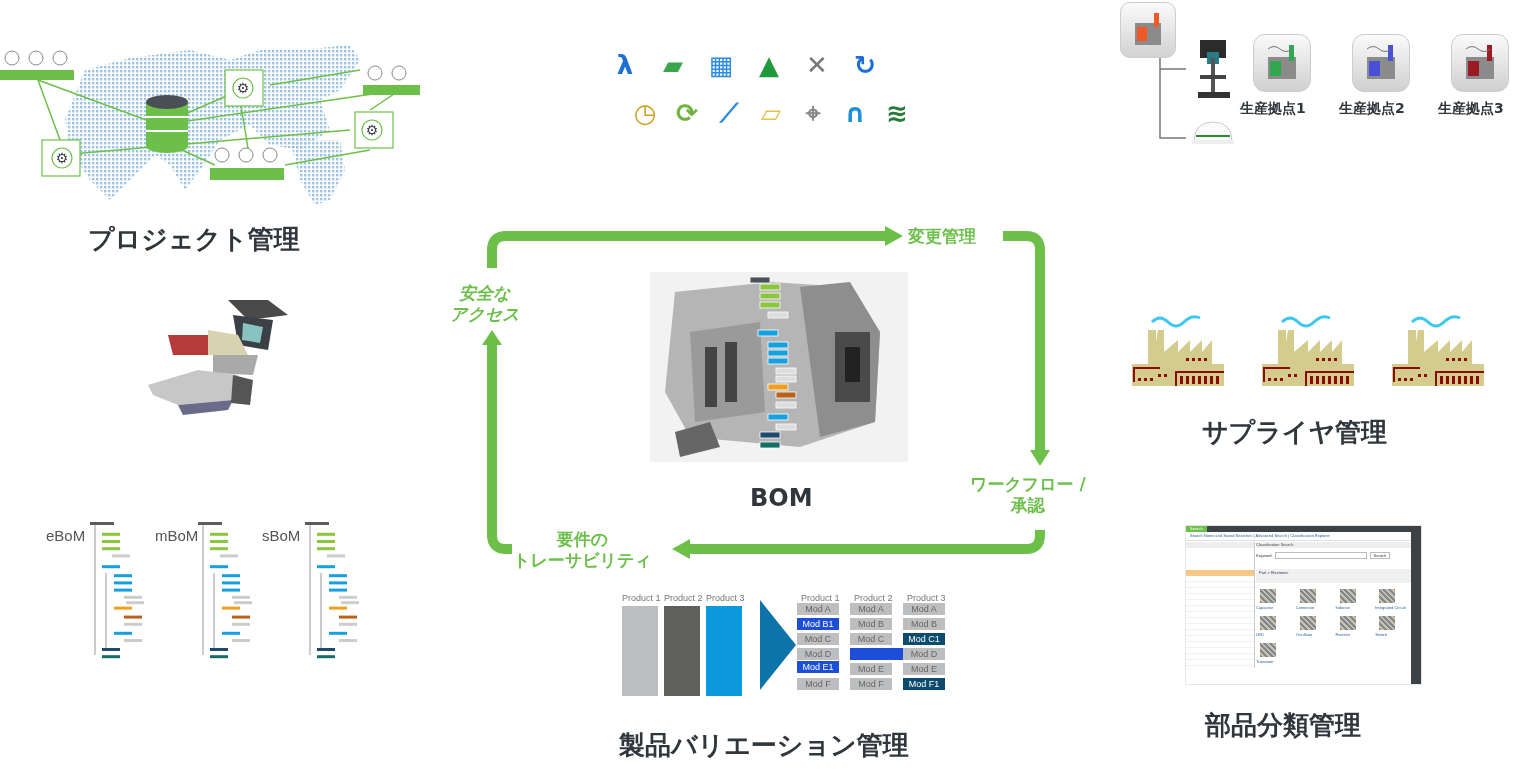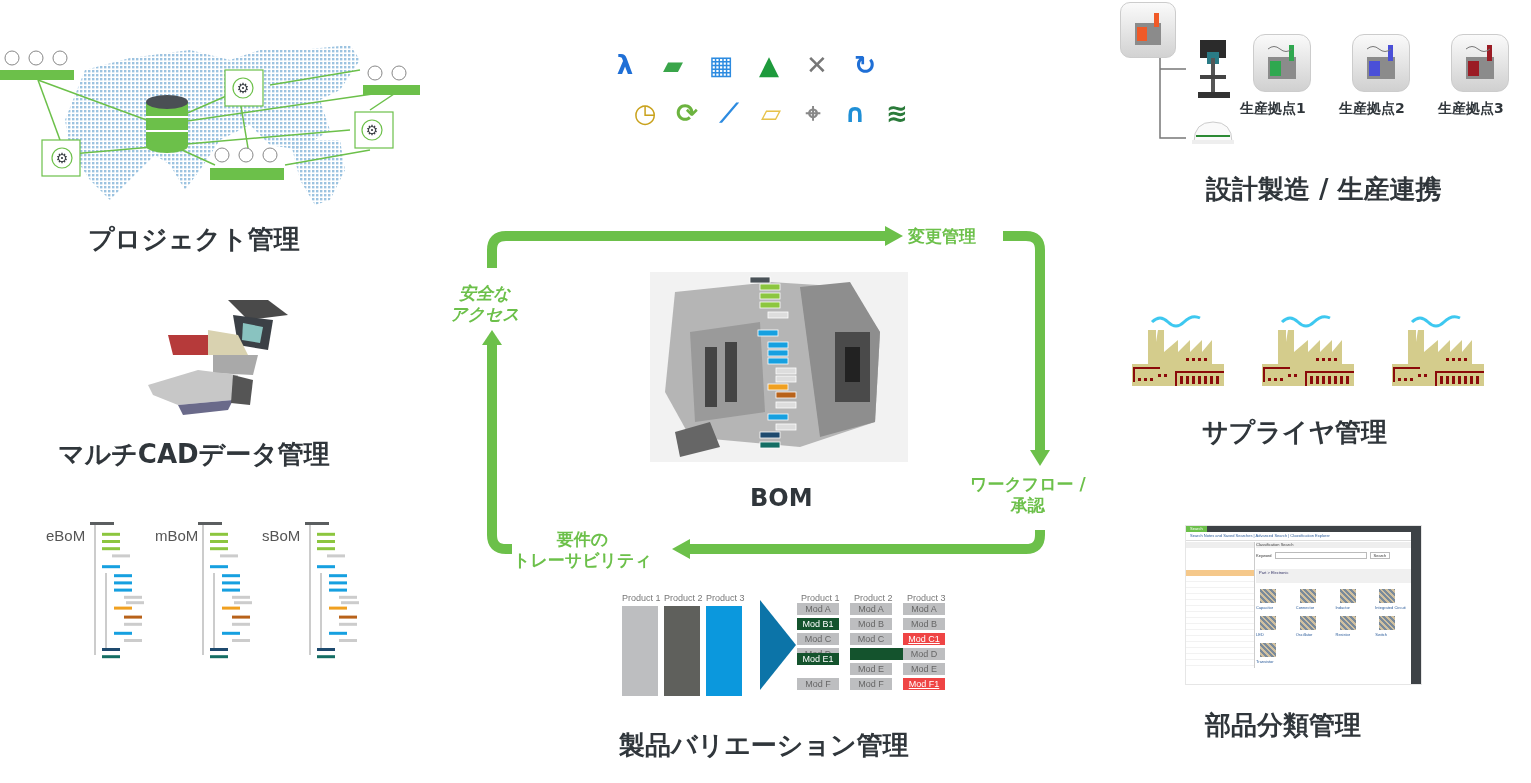--- a/index.html
+++ b/index.html
@@ -4,22 +4,22 @@
 <style>
   html,body{margin:0;padding:0;background:#fff;}
   body{width:1531px;height:783px;position:relative;overflow:hidden;font-family:"DejaVu Sans",sans-serif;color:#2d3338;}
   .abs{position:absolute;}
   .title{position:absolute;font-weight:bold;font-size:26px;color:#30363b;white-space:nowrap;text-align:center;}
   .green-label{position:absolute;font-weight:bold;font-size:17px;color:#6cc04a;text-align:center;line-height:21px;white-space:nowrap;}
   .small-label{position:absolute;font-weight:bold;font-size:14px;color:#30363b;white-space:nowrap;}
   .bomlbl{position:absolute;font-size:15px;color:#555;font-family:"Liberation Sans",sans-serif;}
   .prodlbl{position:absolute;font-size:9px;color:#777;font-family:"Liberation Sans",sans-serif;}
   .mod{position:absolute;width:42px;height:12px;font-size:9px;line-height:12px;text-align:center;font-family:"Liberation Sans",sans-serif;color:#666;background:#bdbec0;}
-  .mod.dark{background:#14532d;color:#fff;}
-  .mod.blue{background:#ef4444;color:#fff;text-decoration:underline;}
+  .mod.dark{background:#1d4ed8;color:#fff;}
+  .mod.blue{background:#0c4a6e;color:#fff;}
 </style>
 </head>
 <body>
 
 <div class="abs" style="left:0;top:0;width:420px;height:260px;">
   <svg width="420" height="210" style="position:absolute;left:0;top:30px;">
     <defs>
       <pattern id="dots" width="4" height="4" patternUnits="userSpaceOnUse">
         <rect width="2.4" height="2.4" fill="#9cc3e0"></rect>
       </pattern>
@@ -87,21 +87,20 @@
     <polygon points="90,5 130,5 150,20 110,25" fill="#4a4a4a"></polygon>
     <polygon points="95,20 135,25 130,55 100,50" fill="#3b4046"></polygon>
     <polygon points="105,28 125,32 122,48 104,45" fill="#89c3c0"></polygon>
     <polygon points="30,40 70,40 75,60 35,60" fill="#b63a3a"></polygon>
     <polygon points="70,35 100,40 110,60 70,60" fill="#d9d2b0"></polygon>
     <polygon points="75,60 120,60 115,80 75,78" fill="#a9a9a9"></polygon>
     <polygon points="10,90 60,75 100,80 95,105 40,110 15,100" fill="#c7c7c7"></polygon>
     <polygon points="40,110 95,105 90,115 45,120" fill="#6a6a8a"></polygon>
     <polygon points="95,80 115,85 112,110 93,108" fill="#555"></polygon>
   </svg>
-  <div class="title" style="left:58px;top:147px;">マルチCADデータ管理</div>
 </div>
 
 <div class="abs" style="left:0;top:515px;width:420px;height:210px;">
   <div class="bomlbl" style="left:46px;top:12px;text-align:center;">eBoM</div>
   <div class="bomlbl" style="left:155px;top:12px;">mBoM</div>
   <div class="bomlbl" style="left:262px;top:12px;">sBoM</div>
   <svg id="bom-trees" width="420" height="140" style="position:absolute;left:0;top:5px;">
       <g>
         <line x1="95" y1="3" x2="95" y2="135" stroke="#999" stroke-width="1"></line>
         <line x1="106" y1="53" x2="106" y2="128" stroke="#999" stroke-width="1"></line>
@@ -266,21 +265,21 @@
     </div>
   <svg width="40" height="90" style="position:absolute;left:158px;top:15px;">
     <polygon points="2,0 38,45 2,90" fill="#0c74a8"></polygon>
   </svg>
   <div id="var-after">
       <div class="prodlbl" style="left: 201px; top: 8px;">Product 1</div>
       <div class="mod" style="left: 197px; top: 18px;">Mod A</div>
       <div class="mod dark" style="left: 197px; top: 33px;">Mod B1</div>
       <div class="mod" style="left: 197px; top: 48px;">Mod C</div>
       <div class="mod" style="left: 197px; top: 63px;">Mod D</div>
-      <div class="mod dark" style="left: 197px; top: 68px;">Mod E1</div>
+      <div class="mod dark" style="left: 197px; top: 76px;">Mod E1</div>
       <div class="mod" style="left: 197px; top: 93px;">Mod F</div>
       <div class="prodlbl" style="left: 254px; top: 8px;">Product 2</div>
       <div class="mod" style="left: 250px; top: 18px;">Mod A</div>
       <div class="mod" style="left: 250px; top: 33px;">Mod B</div>
       <div class="mod" style="left: 250px; top: 48px;">Mod C</div>
       <div class="mod dark" style="left: 250px; top: 63px; padding-left: 48px;">Mod D1</div>
       <div class="mod" style="left: 250px; top: 78px;">Mod E</div>
       <div class="mod" style="left: 250px; top: 93px;">Mod F</div>
       <div class="prodlbl" style="left: 307px; top: 8px;">Product 3</div>
       <div class="mod" style="left: 303px; top: 18px;">Mod A</div>
@@ -332,21 +331,20 @@
         </svg></div>
       <div class="small-label" style="left: 229px; top: 100px;">生産拠点2</div>
       <div style="position: absolute; left: 341px; top: 34px; width: 56px; height: 56px; border-radius: 12px; background: linear-gradient(rgb(250, 250, 250), rgb(208, 208, 208)); border: 1px solid rgb(204, 204, 204);"><svg width="56" height="56">
           <rect x="14" y="22" width="28" height="22" fill="#8b8b8b"></rect>
           <rect x="16" y="26" width="11" height="15" fill="#9b1b24"></rect>
           <rect x="35" y="10" width="5" height="16" fill="#9b1b24"></rect>
           <path d="M14 14 q6 -5 12 0 t12 0" stroke="#777" fill="none"></path>
         </svg></div>
       <div class="small-label" style="left: 328px; top: 100px;">生産拠点3</div>
     </div>
-  <div class="title" style="left:96px;top:172px;">設計製造 / 生産連携</div>
 </div>
 
 <div class="abs" style="left:1120px;top:300px;width:411px;height:160px;">
   <div id="factories">
       <div style="position: absolute; left: 10px; top: 12px; width: 96px; height: 74px;"><svg width="96" height="74">
           <path d="M22 10 q8 -8 16 0 t16 0 t16 -4" stroke="#3ec8f0" stroke-width="3" fill="none"></path>
           <polygon points="18,52 18,18 26,18 26,30 28,18 34,18 34,40 48,28 48,40 60,28 60,40 72,28 72,40 82,28 82,52" fill="#d4cc8c"></polygon>
           <rect x="2" y="52" width="92" height="22" fill="#d4cc8c"></rect>
           <path d="M4 70 L4 56 L30 56" stroke="#8b0a0a" stroke-width="2" fill="none"></path>
           <path d="M46 74 L46 60 L94 60" stroke="#8b0a0a" stroke-width="2" fill="none"></path>

